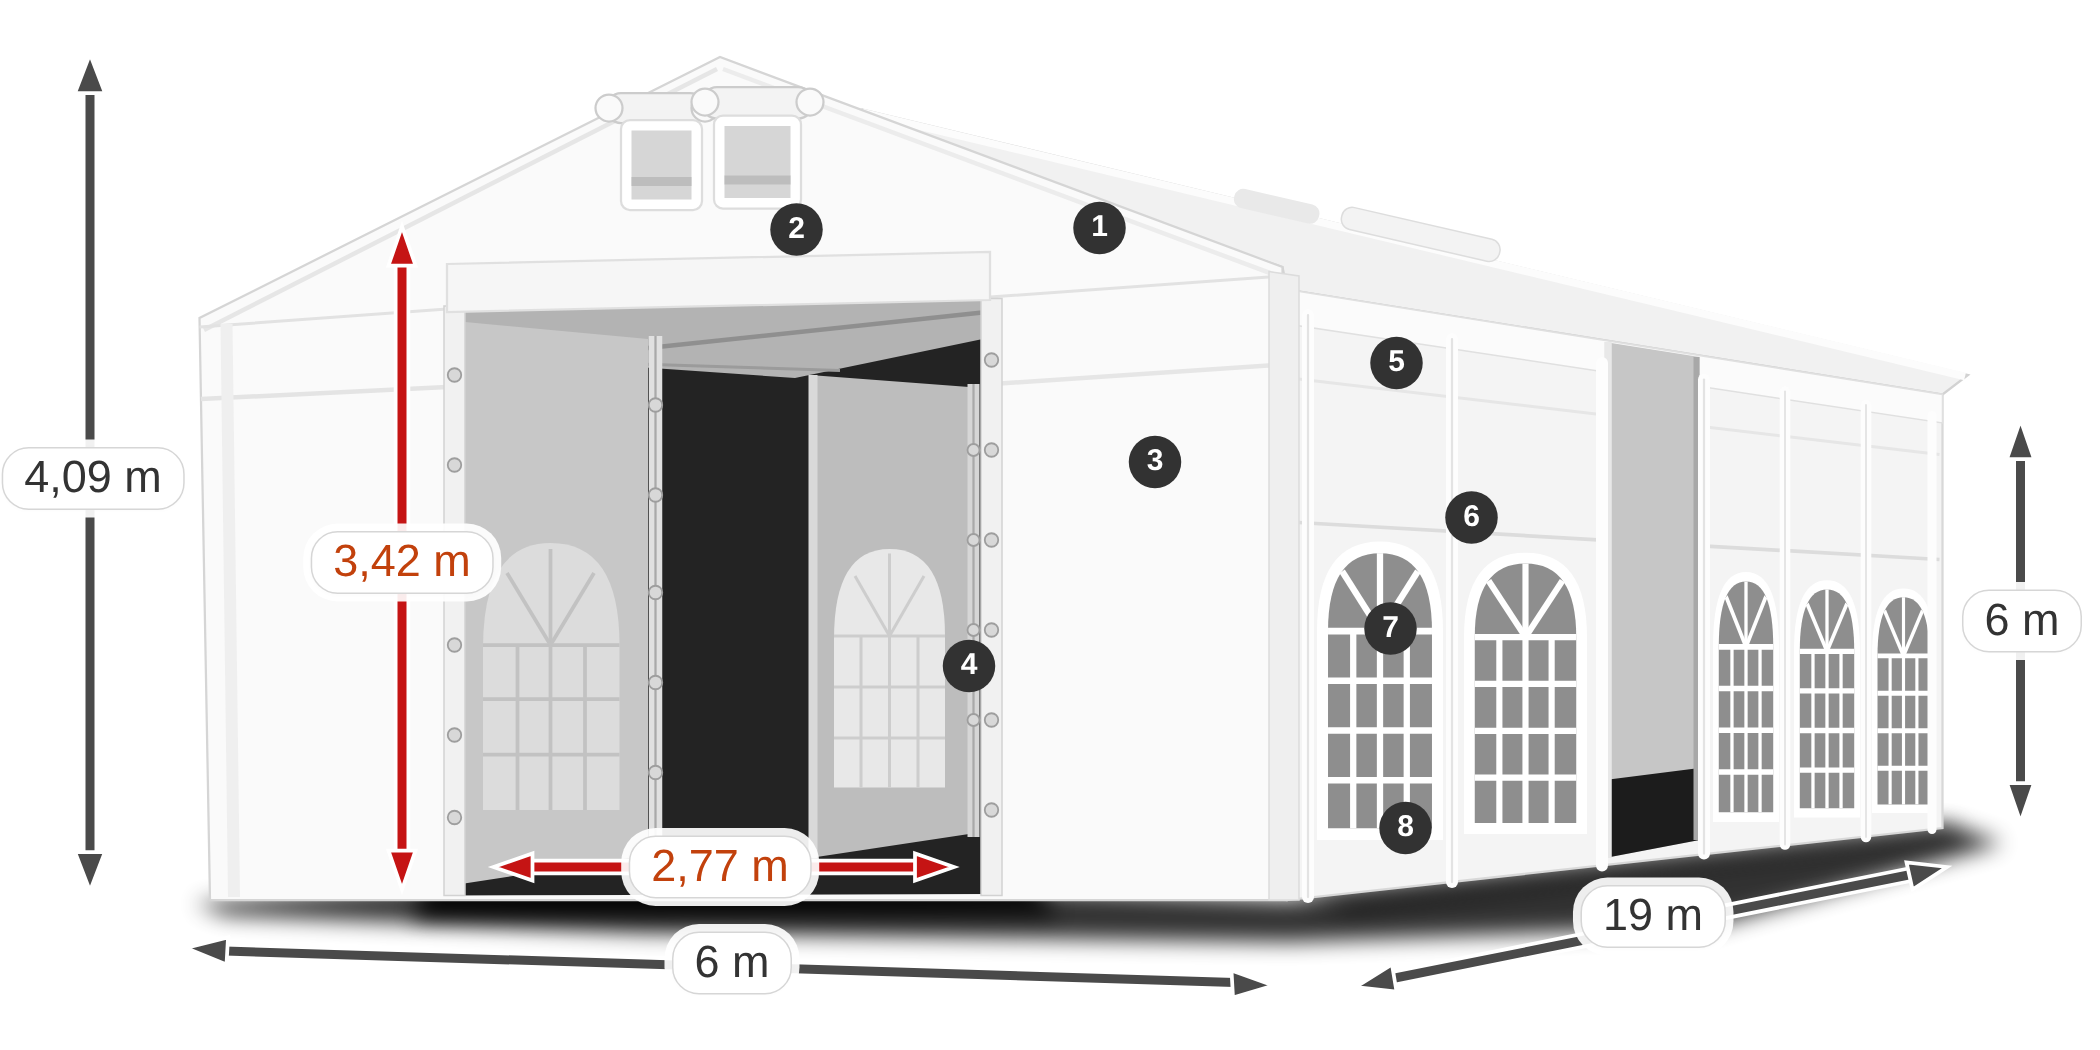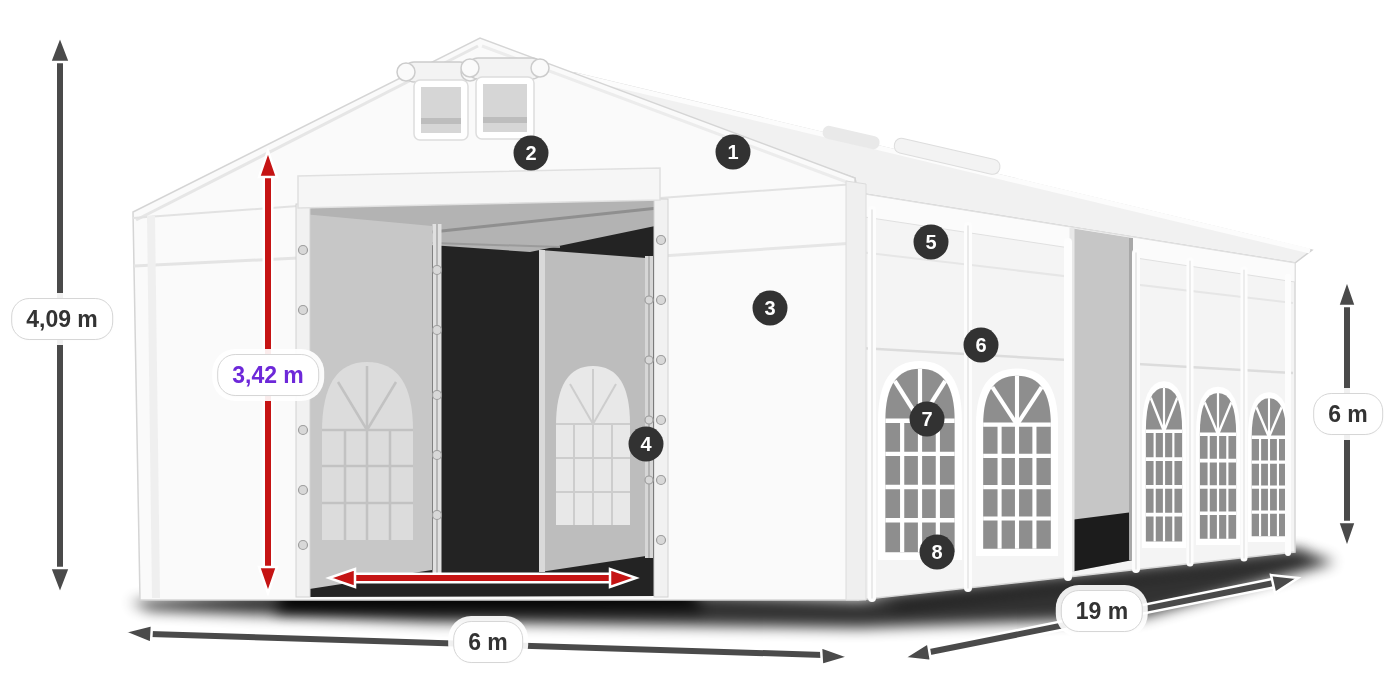--- a/index.html
+++ b/index.html
@@ -4,26 +4,26 @@
 <style>
   html,body{margin:0;padding:0;background:#ffffff;}
   #stage{
     position:relative;width:1400px;height:700px;background:#ffffff;
     overflow:hidden;font-family:"Liberation Sans",sans-serif;
   }
   #tent-svg{position:absolute;left:0;top:0;width:1400px;height:700px;}
   .dim-label{
     position:absolute;transform:translate(-50%,-50%);
     background:#ffffff;border:1px solid #d6d6d6;border-radius:18px;
-    padding:2px 14px;font-weight:bold;font-size:23px;color:#333333;
+    padding:2px 14px;font-weight:normal;font-size:30px;color:#333333;
     line-height:36px;white-space:nowrap;
     box-shadow:0 0 0 5px rgba(255,255,255,0.92), 0 1px 2px rgba(0,0,0,0.12);
     z-index:30;
   }
-  .dim-label.red{color:#6d28d9;}
+  .dim-label.red{color:#c2410c;}
   .marker{
     position:absolute;transform:translate(-50%,-50%);
     width:35px;height:35px;border-radius:50%;background:#323232;color:#ffffff;
     display:flex;align-items:center;justify-content:center;
     font-weight:bold;font-size:20px;z-index:25;cursor:pointer;
   }
 </style>
 </head>
 <body>
 
@@ -240,20 +240,21 @@
         <line x1="1347" y1="304" x2="1347" y2="524" stroke="#ffffff" stroke-width="11"></line>
         <line x1="1347" y1="304" x2="1347" y2="524" stroke="#4a4a4a" stroke-width="6"></line>
         <polygon points="1347,280 1338,306 1356,306" fill="#4a4a4a" stroke="#ffffff" stroke-width="2.5"></polygon>
         <polygon points="1347,548 1338,522 1356,522" fill="#4a4a4a" stroke="#ffffff" stroke-width="2.5"></polygon>
       </g>
     </g>
   </svg>
 
   <div class="dim-label" style="left:62px;top:319px;">4,09 m</div>
   <div class="dim-label red" style="left:268px;top:375px;">3,42 m</div>
+  <div class="dim-label red" style="left:480px;top:578px;">2,77 m</div>
   <div class="dim-label" style="left:488px;top:642px;">6 m</div>
   <div class="dim-label" style="left:1102px;top:611px;text-align:right;">19 m</div>
   <div class="dim-label" style="left:1348px;top:414px;">6 m</div>
 
   <div class="marker" style="left:733px;top:152px;">1</div>
   <div class="marker" style="left:531px;top:153px;">2</div>
   <div class="marker" style="left:770px;top:308px;">3</div>
   <div class="marker" style="left:646px;top:444px;">4</div>
   <div class="marker" style="left:931px;top:242px;">5</div>
   <div class="marker" style="left:981px;top:345px;">6</div>

